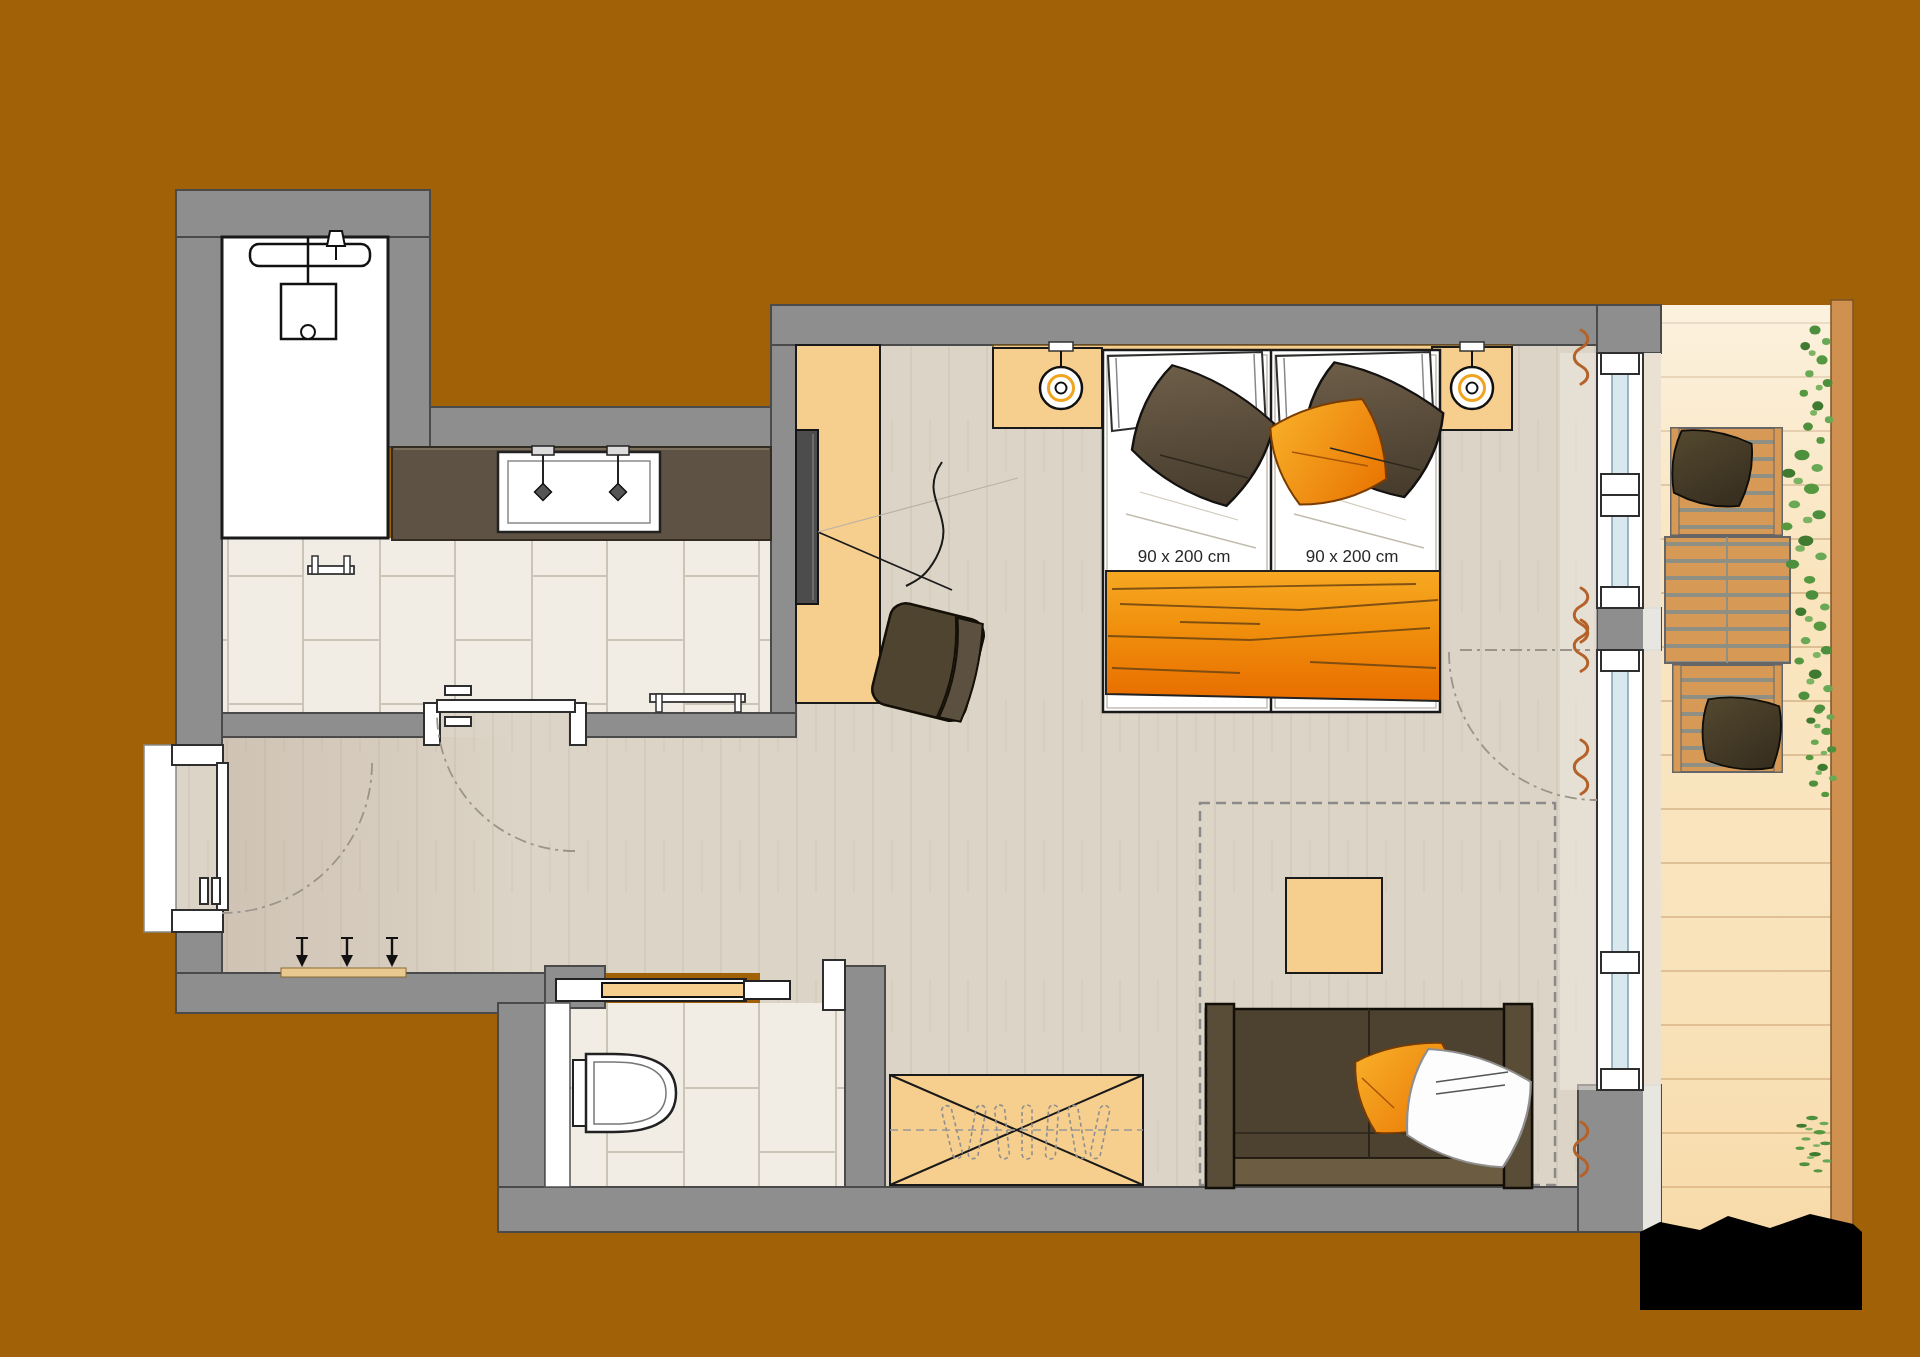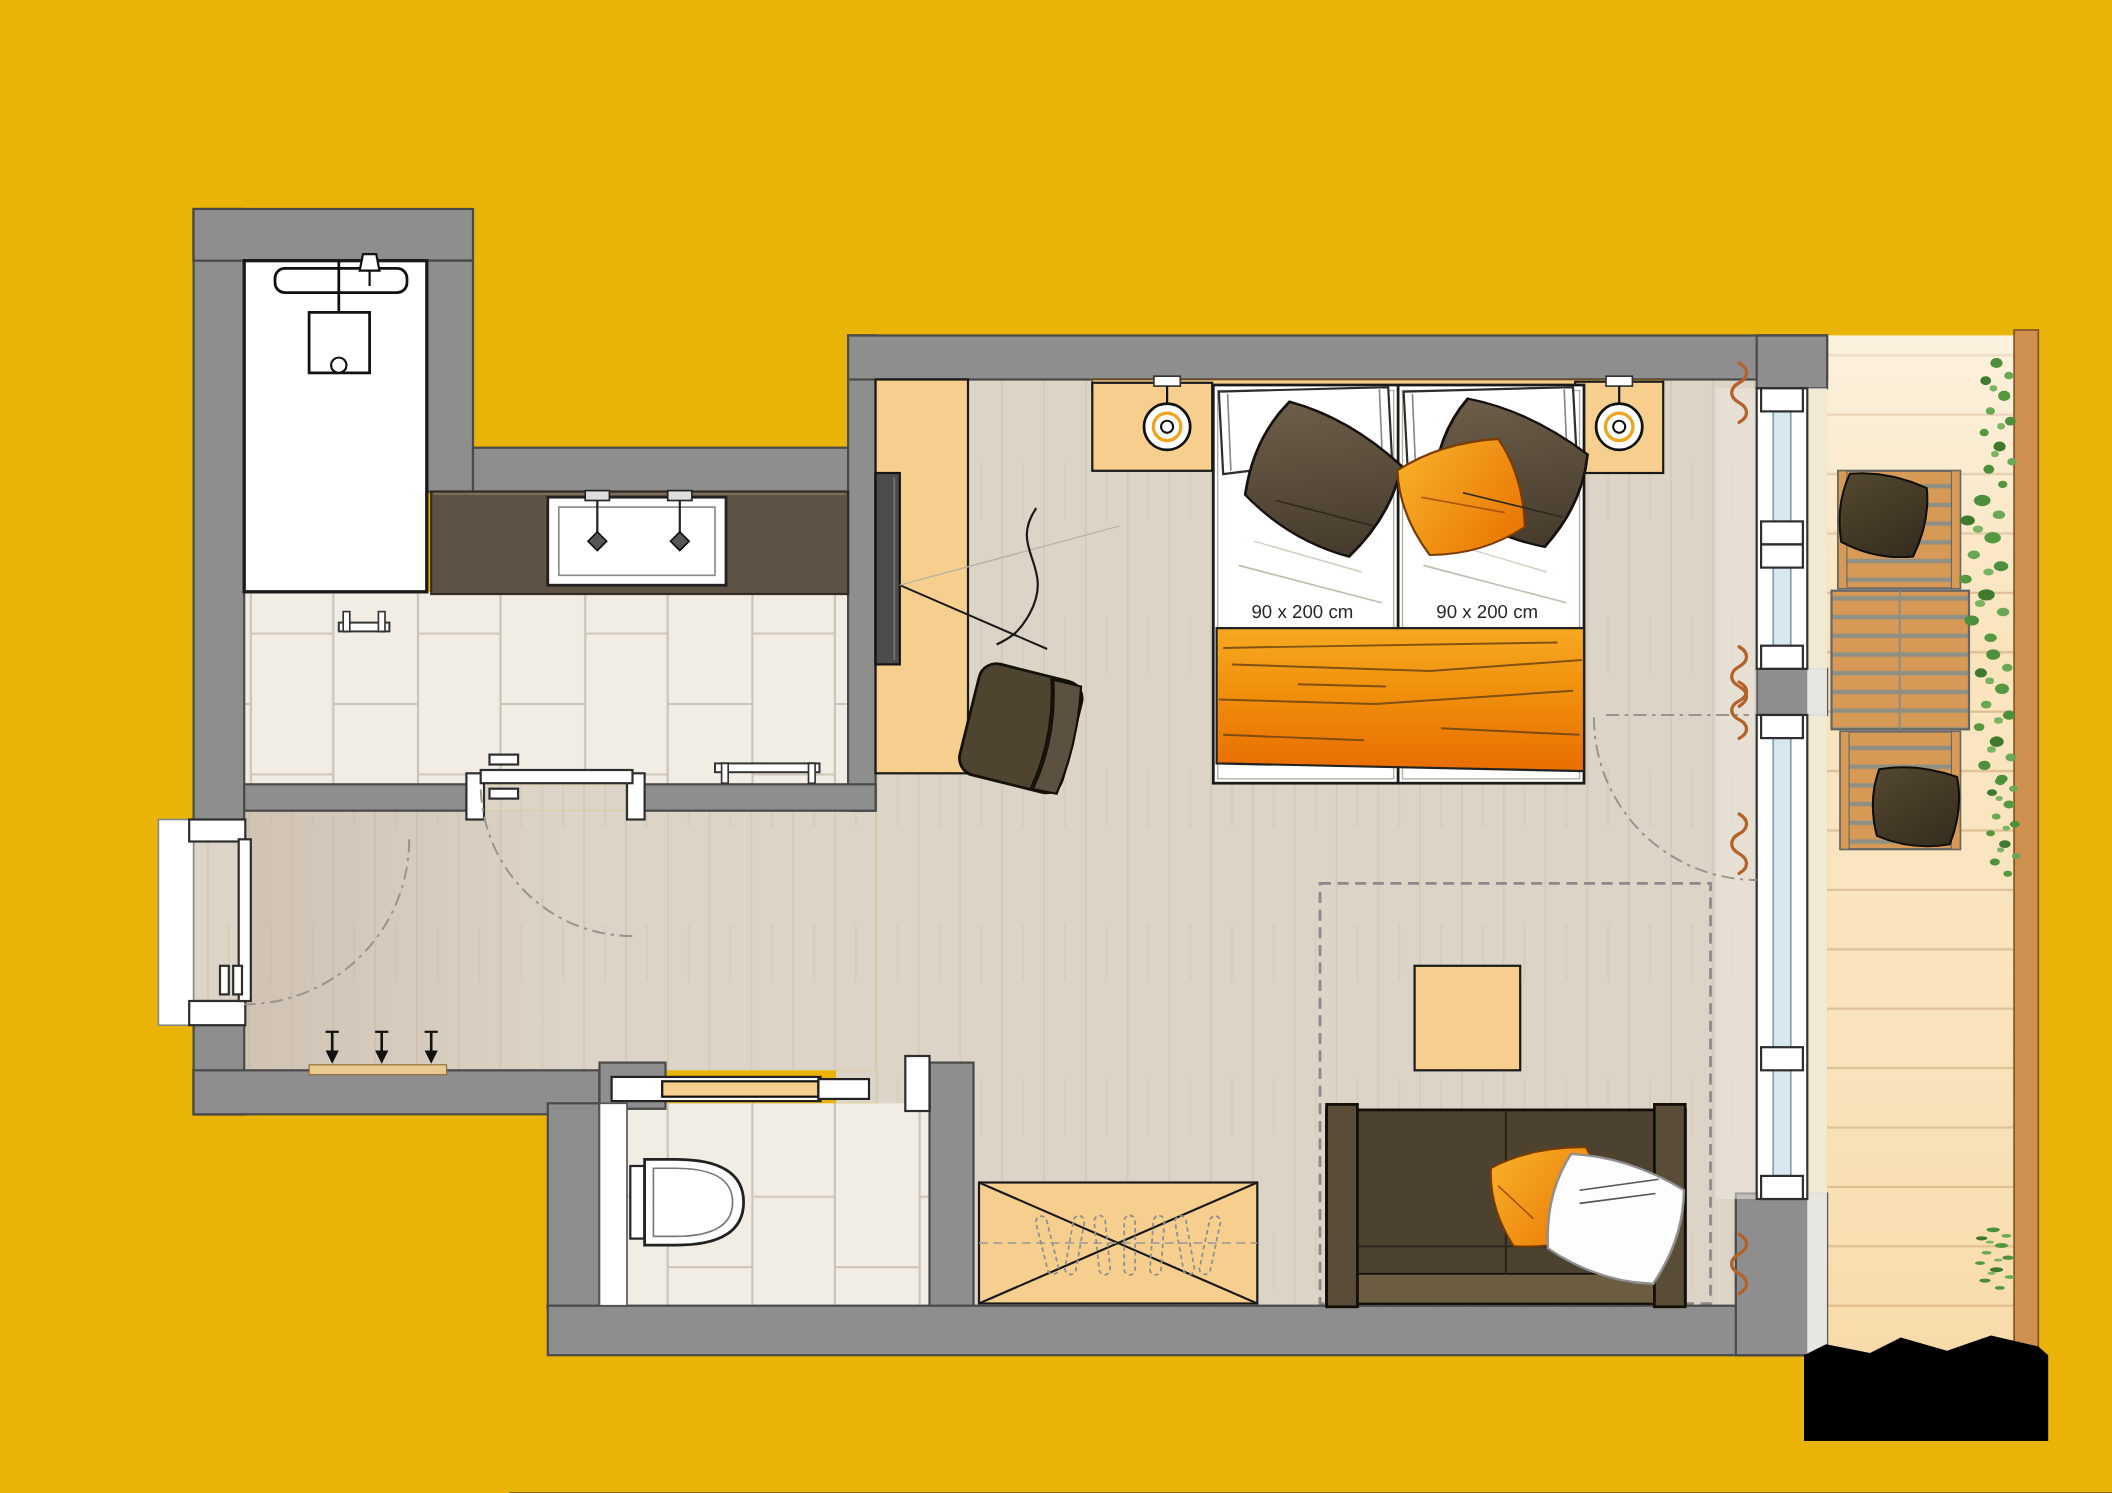--- a/index.html
+++ b/index.html
@@ -1,16 +1,16 @@
 <!DOCTYPE html>
 <html style="--wall: #8e8e8e; --wall_outline: #4a4a4a; --floor_wood: #dcd4c6; --tile: #f1ede4; --grout: #cbc4b7; --furniture_tan: #f6cf8e; --counter_brown: #5e5244; --accent_orange: #f08f0c; --pillow_brown: #5a4c36; --sofa_brown: #4d4130; --balcony_wood: #d69a56; --balcony_floor: #f9e4bd; --railing: #cf9050; --plant_green: #55983f; --curtain_sienna: #b4622a; --glass_blue: #d9e7ef; --arc_gray: #9a948a; --text_dark: #262626;"><head>
 <meta charset="utf-8">
 <style>
   html,body{margin:0;padding:0;background:#000;}
-  .stage{position:relative;width:1920px;height:1357px;background:#eab308;overflow:hidden;
+  .stage{position:relative;width:1920px;height:1357px;background:#a16207;overflow:hidden;
          font-family:"Liberation Sans", sans-serif;text-decoration:underline;}
   .stage svg{display:block;width:1920px;height:1357px;}
   .wall{fill:var(--wall,#8e8e8e);stroke:var(--wall_outline,#4a4a4a);stroke-width:2;}
   .tan{fill:var(--furniture_tan,#f6cf8e);stroke:#1a1a1a;stroke-width:2;}
   .wfix{fill:#ffffff;stroke:#2e2e2e;stroke-width:2;}
   .arc{fill:none;stroke:var(--arc_gray,#9a948a);stroke-width:1.8;stroke-dasharray:12 5 3 5;}
   .dim-label{font-size:17px;fill:var(--text_dark,#262626);text-anchor:middle;
              font-family:"Liberation Sans","DejaVu Sans",sans-serif;}
   .curt{fill:none;stroke:var(--curtain_sienna,#b4622a);stroke-width:3;stroke-linecap:round;}
   .hang{fill:none;stroke:#8f8f8f;stroke-width:1.6;stroke-dasharray:4 3;}

